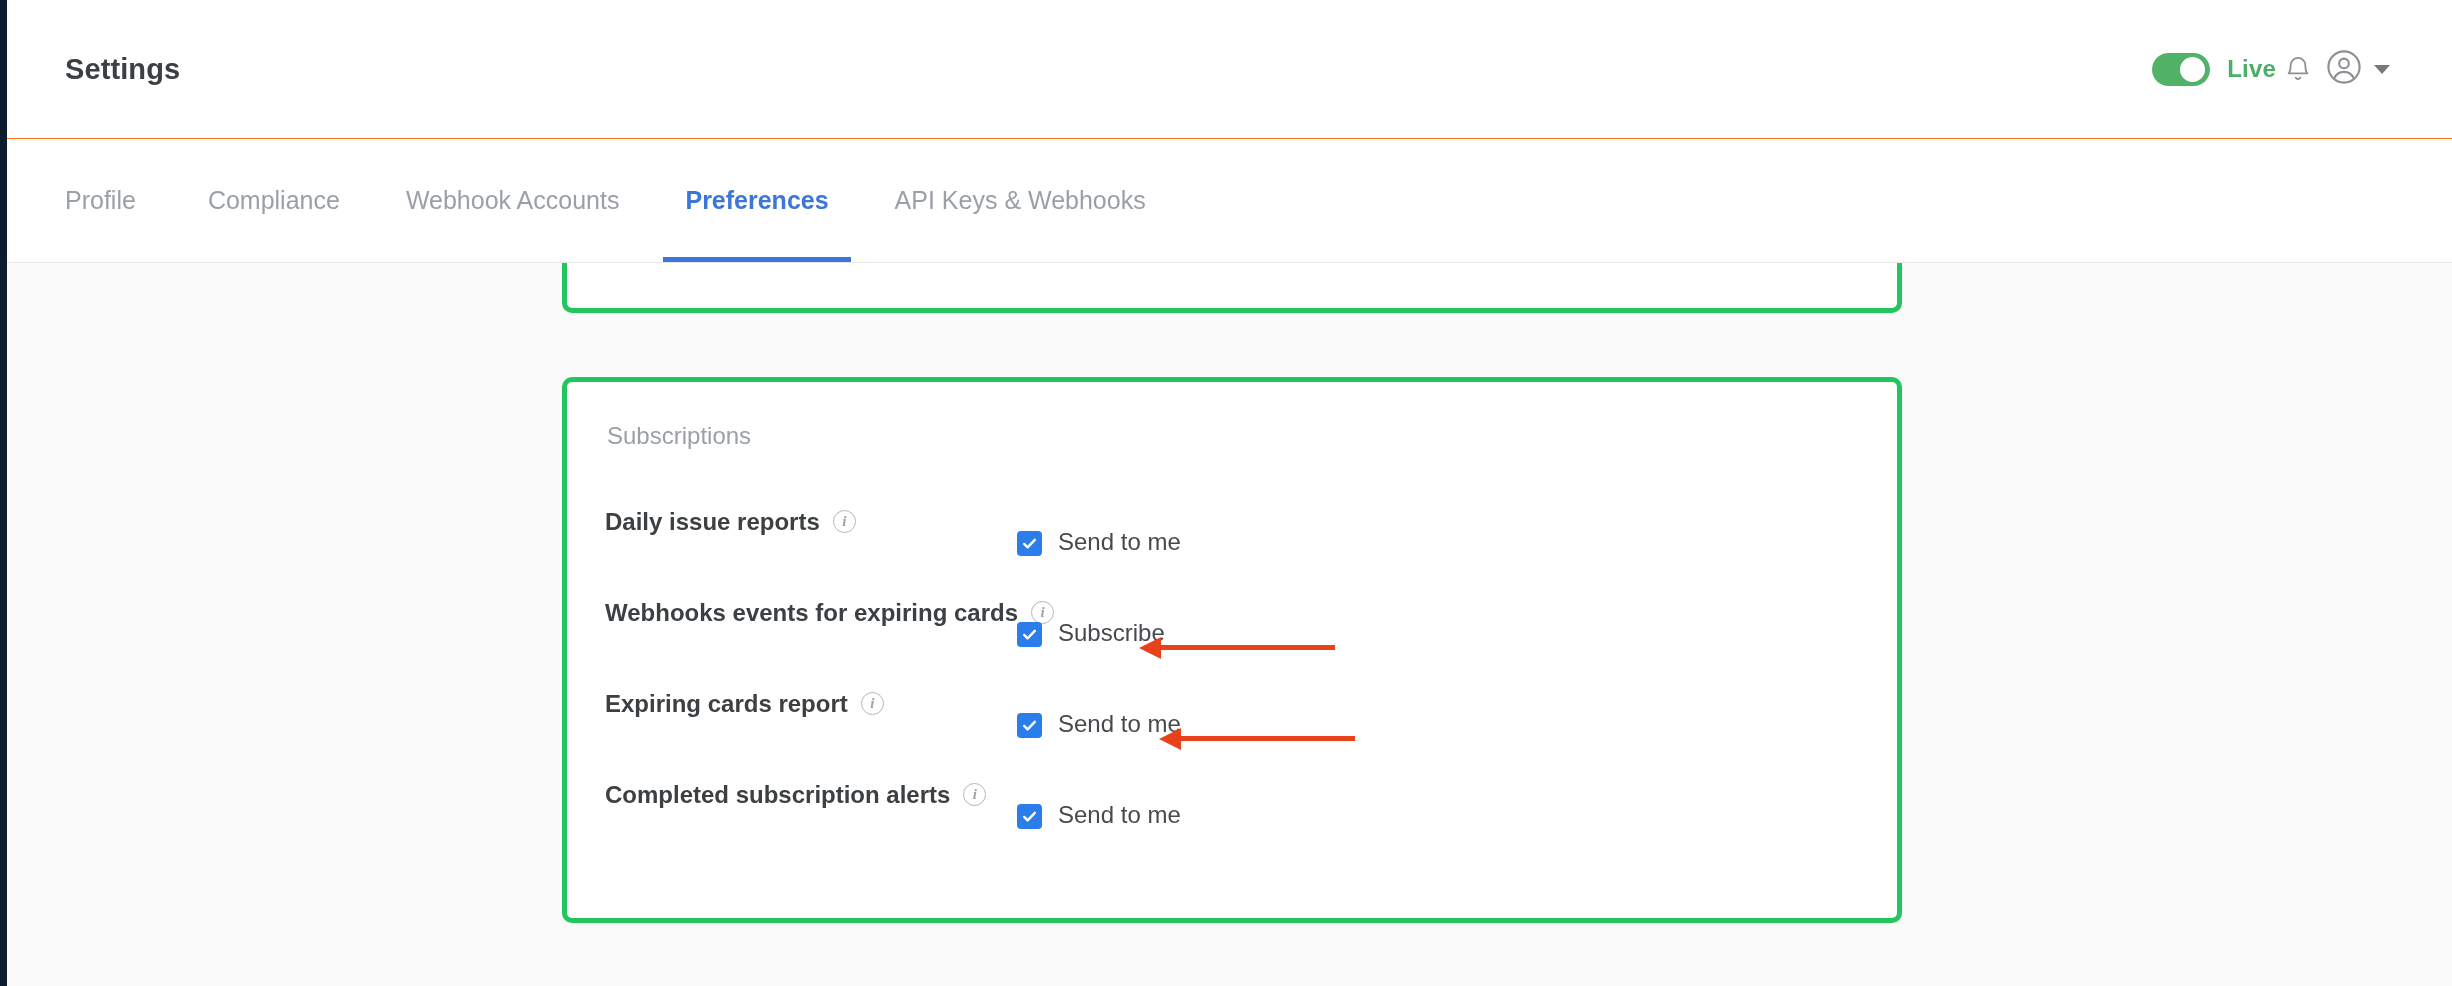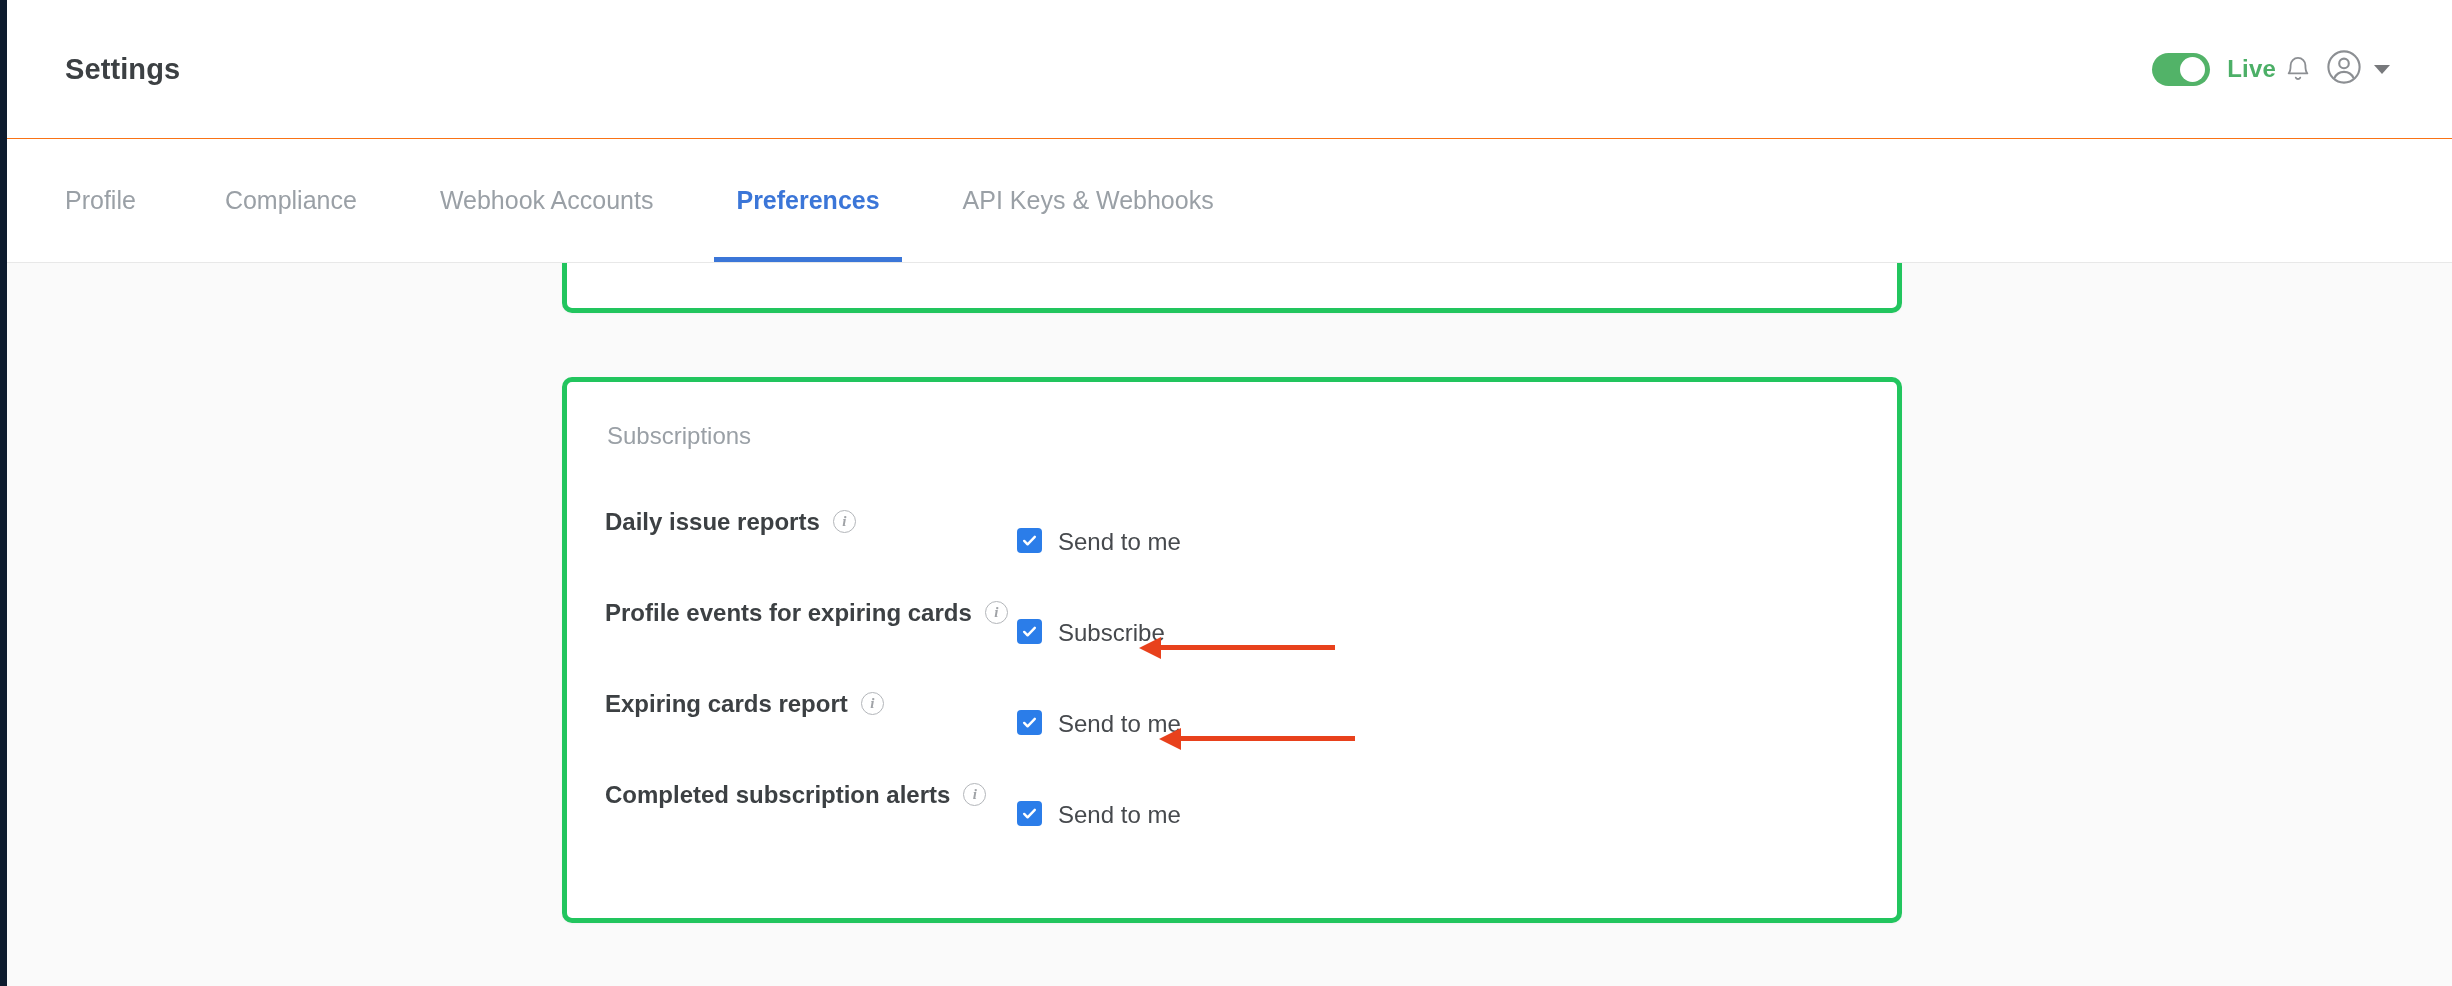--- a/index.html
+++ b/index.html
@@ -123,21 +123,21 @@
 
   
   .tabbar {
     flex: 0 0 124px;
     height: 124px;
     background: #ffffff;
     border-bottom: 1px solid #e8e8e8;
     display: flex;
     align-items: flex-start;
     padding: 0 0 0 58px;
-    gap: 17px;
+    gap: 0;
   }
 
   .tab {
     position: relative;
     height: 100%;
     display: flex;
     align-items: center;
     padding: 0 22px;
     margin-right: 22px;
     font-size: 25px;
@@ -231,21 +231,21 @@
     font-family: "Liberation Serif", serif;
     display: flex;
     align-items: center;
     justify-content: center;
     line-height: 1;
     cursor: pointer;
   }
 
   .pref-control {
     display: flex;
-    align-items: flex-start;
+    align-items: flex-end;
     gap: 16px;
     position: relative;
     margin-top: 40px;
   }
 
   .checkbox {
     width: 25px;
     height: 25px;
     flex: 0 0 25px;
     border-radius: 4px;
@@ -360,21 +360,21 @@
                   <path d="M3 8.4l3.2 3.2L13 4.6"></path>
                 </svg>
               </span>
             </span>
             <span class="check-label">Send to me</span>
           </div>
         </div>
 
         <div class="pref-row">
           <div class="pref-label">
-            <span>Profile events for expiring cards</span>
+            <span>Webhooks events for expiring cards</span>
             <span class="info-icon">i</span>
           </div>
           <div class="pref-control">
             <span class="checkbox">
               <span>
                 <svg width="17" height="17" viewBox="0 0 16 16" fill="none" stroke="#ffffff" stroke-width="2.3" stroke-linecap="round" stroke-linejoin="round">
                   <path d="M3 8.4l3.2 3.2L13 4.6"></path>
                 </svg>
               </span>
             </span>

